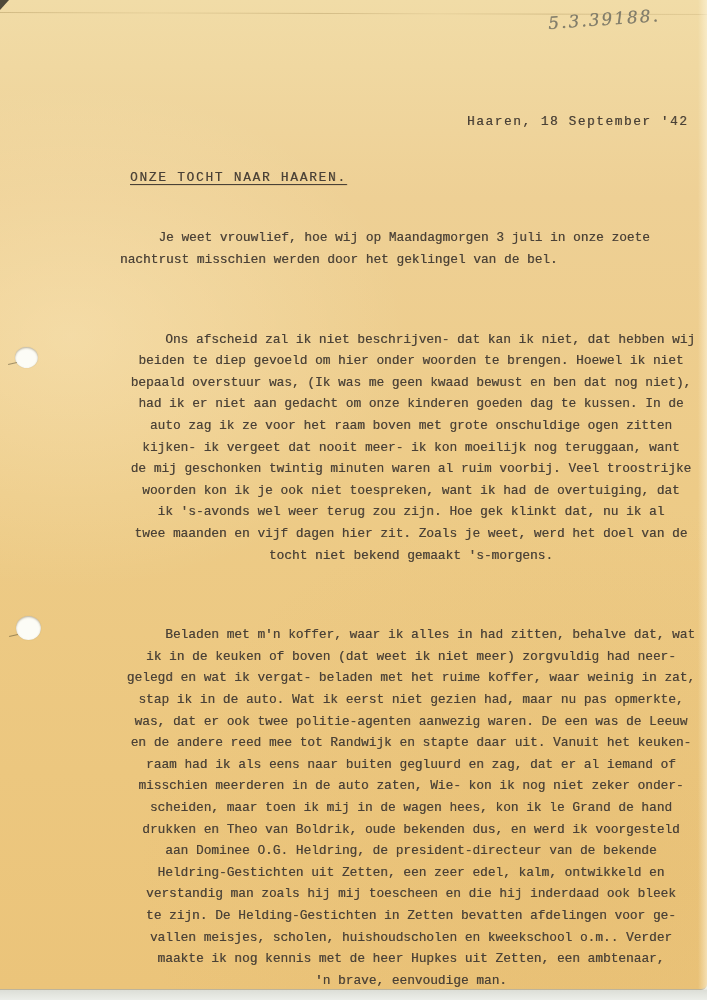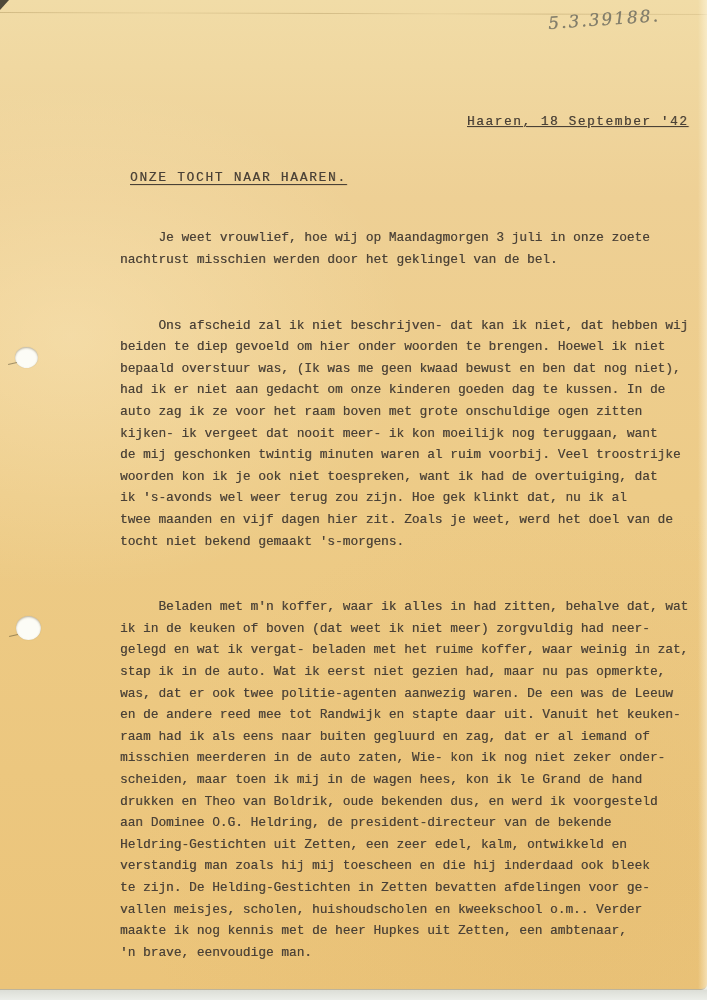--- a/index.html
+++ b/index.html
@@ -96,40 +96,39 @@
   .typed {
     color: #4a4136;
     text-shadow: 0.4px 0.2px 0.5px rgba(74,65,54,0.55);
     white-space: pre;
   }
   .dateline {
     position: absolute;
     left: 467px; top: 114px;
     font-size: 12.8px;
     letter-spacing: 1.55px;
-    text-decoration: underline;
   }
   .letter-title {
     position: absolute;
     left: 130px; top: 154px;
     font-size: 12.8px;
     letter-spacing: 1.75px;
     text-decoration: underline;
     text-decoration-thickness: 1.2px;
     text-underline-offset: 3px;
     margin-top: 16px;
   }
   .bodytext {
     position: absolute;
     left: 120px; top: 184px;
     width: 582px;
     font-size: 12.8px;
     line-height: 21.6px;
   }
-  .para + .para { margin-top: 1px; }
+  .para + .para { margin-top: 15px; text-align: center; }
 </style>
 </head>
 <body>
 
 <div class="scan">
   <div class="paper">
     <div class="corner-mark"></div>
     <div class="crease-line"></div>
     <div class="hole hole-1"></div>
     <div class="hole hole-2"></div>

